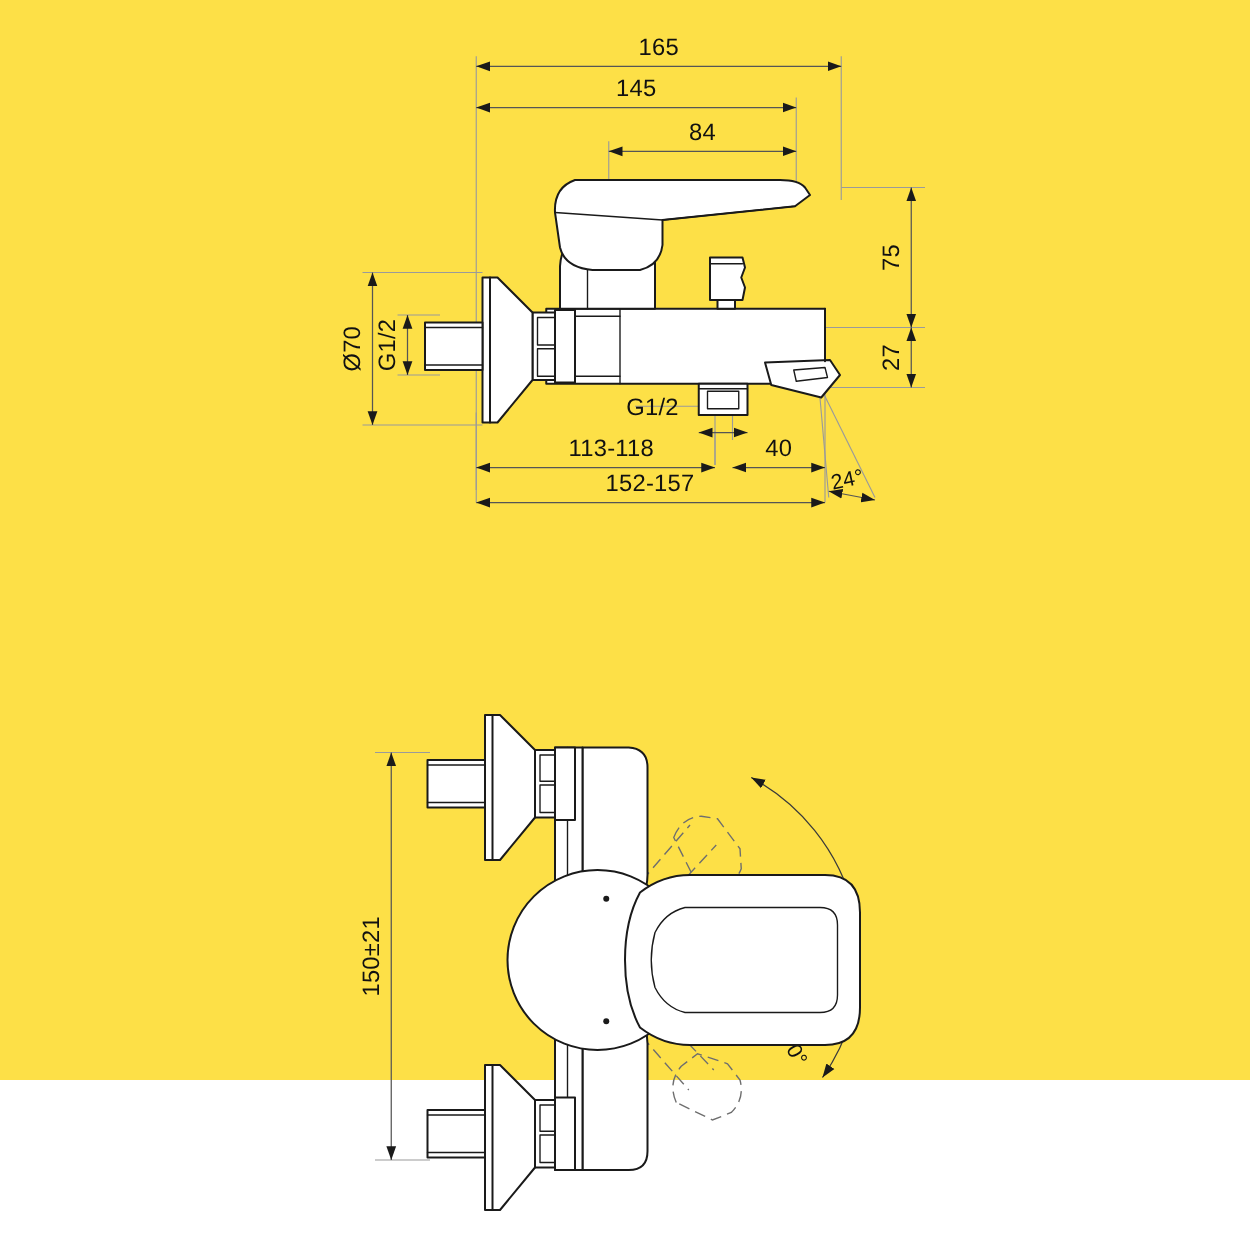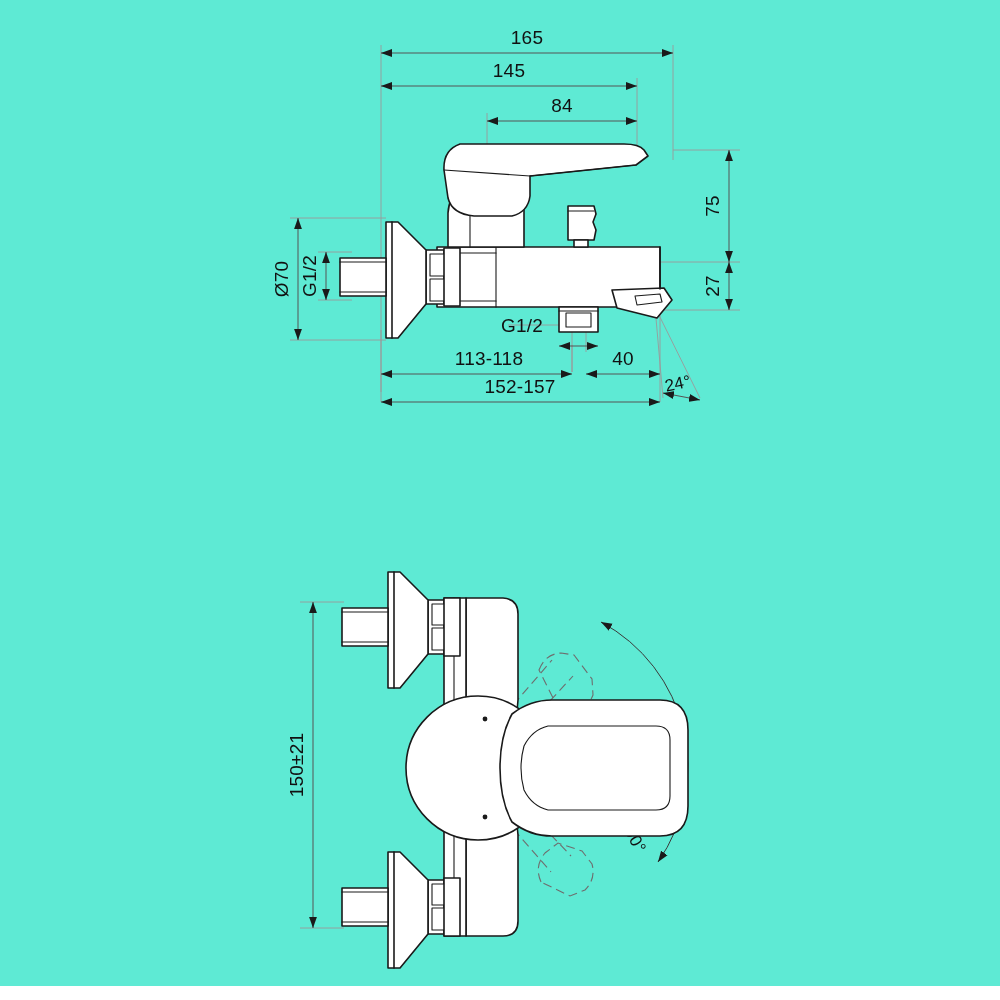--- a/index.html
+++ b/index.html
@@ -10,22 +10,22 @@
   }
   body {
     width: 1000px;
     height: 1000px;
     font-family: "Liberation Sans", sans-serif;
     overflow: hidden;
   }
   #sheet {
     position: relative;
     width: 1000px;
-    height: 986px;
-    background: #5eead4;
+    height: 864px;
+    background: #fde047;
   }
   svg#drawing {
     display: block;
     width: 1000px;
     height: 1000px;
   }
   .ln   { stroke: #1a1a1a; stroke-width: 1.6; fill: none;
           stroke-linecap: round; stroke-linejoin: round; }
   .ln-t { stroke: #1a1a1a; stroke-width: 1.1; fill: none;
           stroke-linecap: round; stroke-linejoin: round; }

